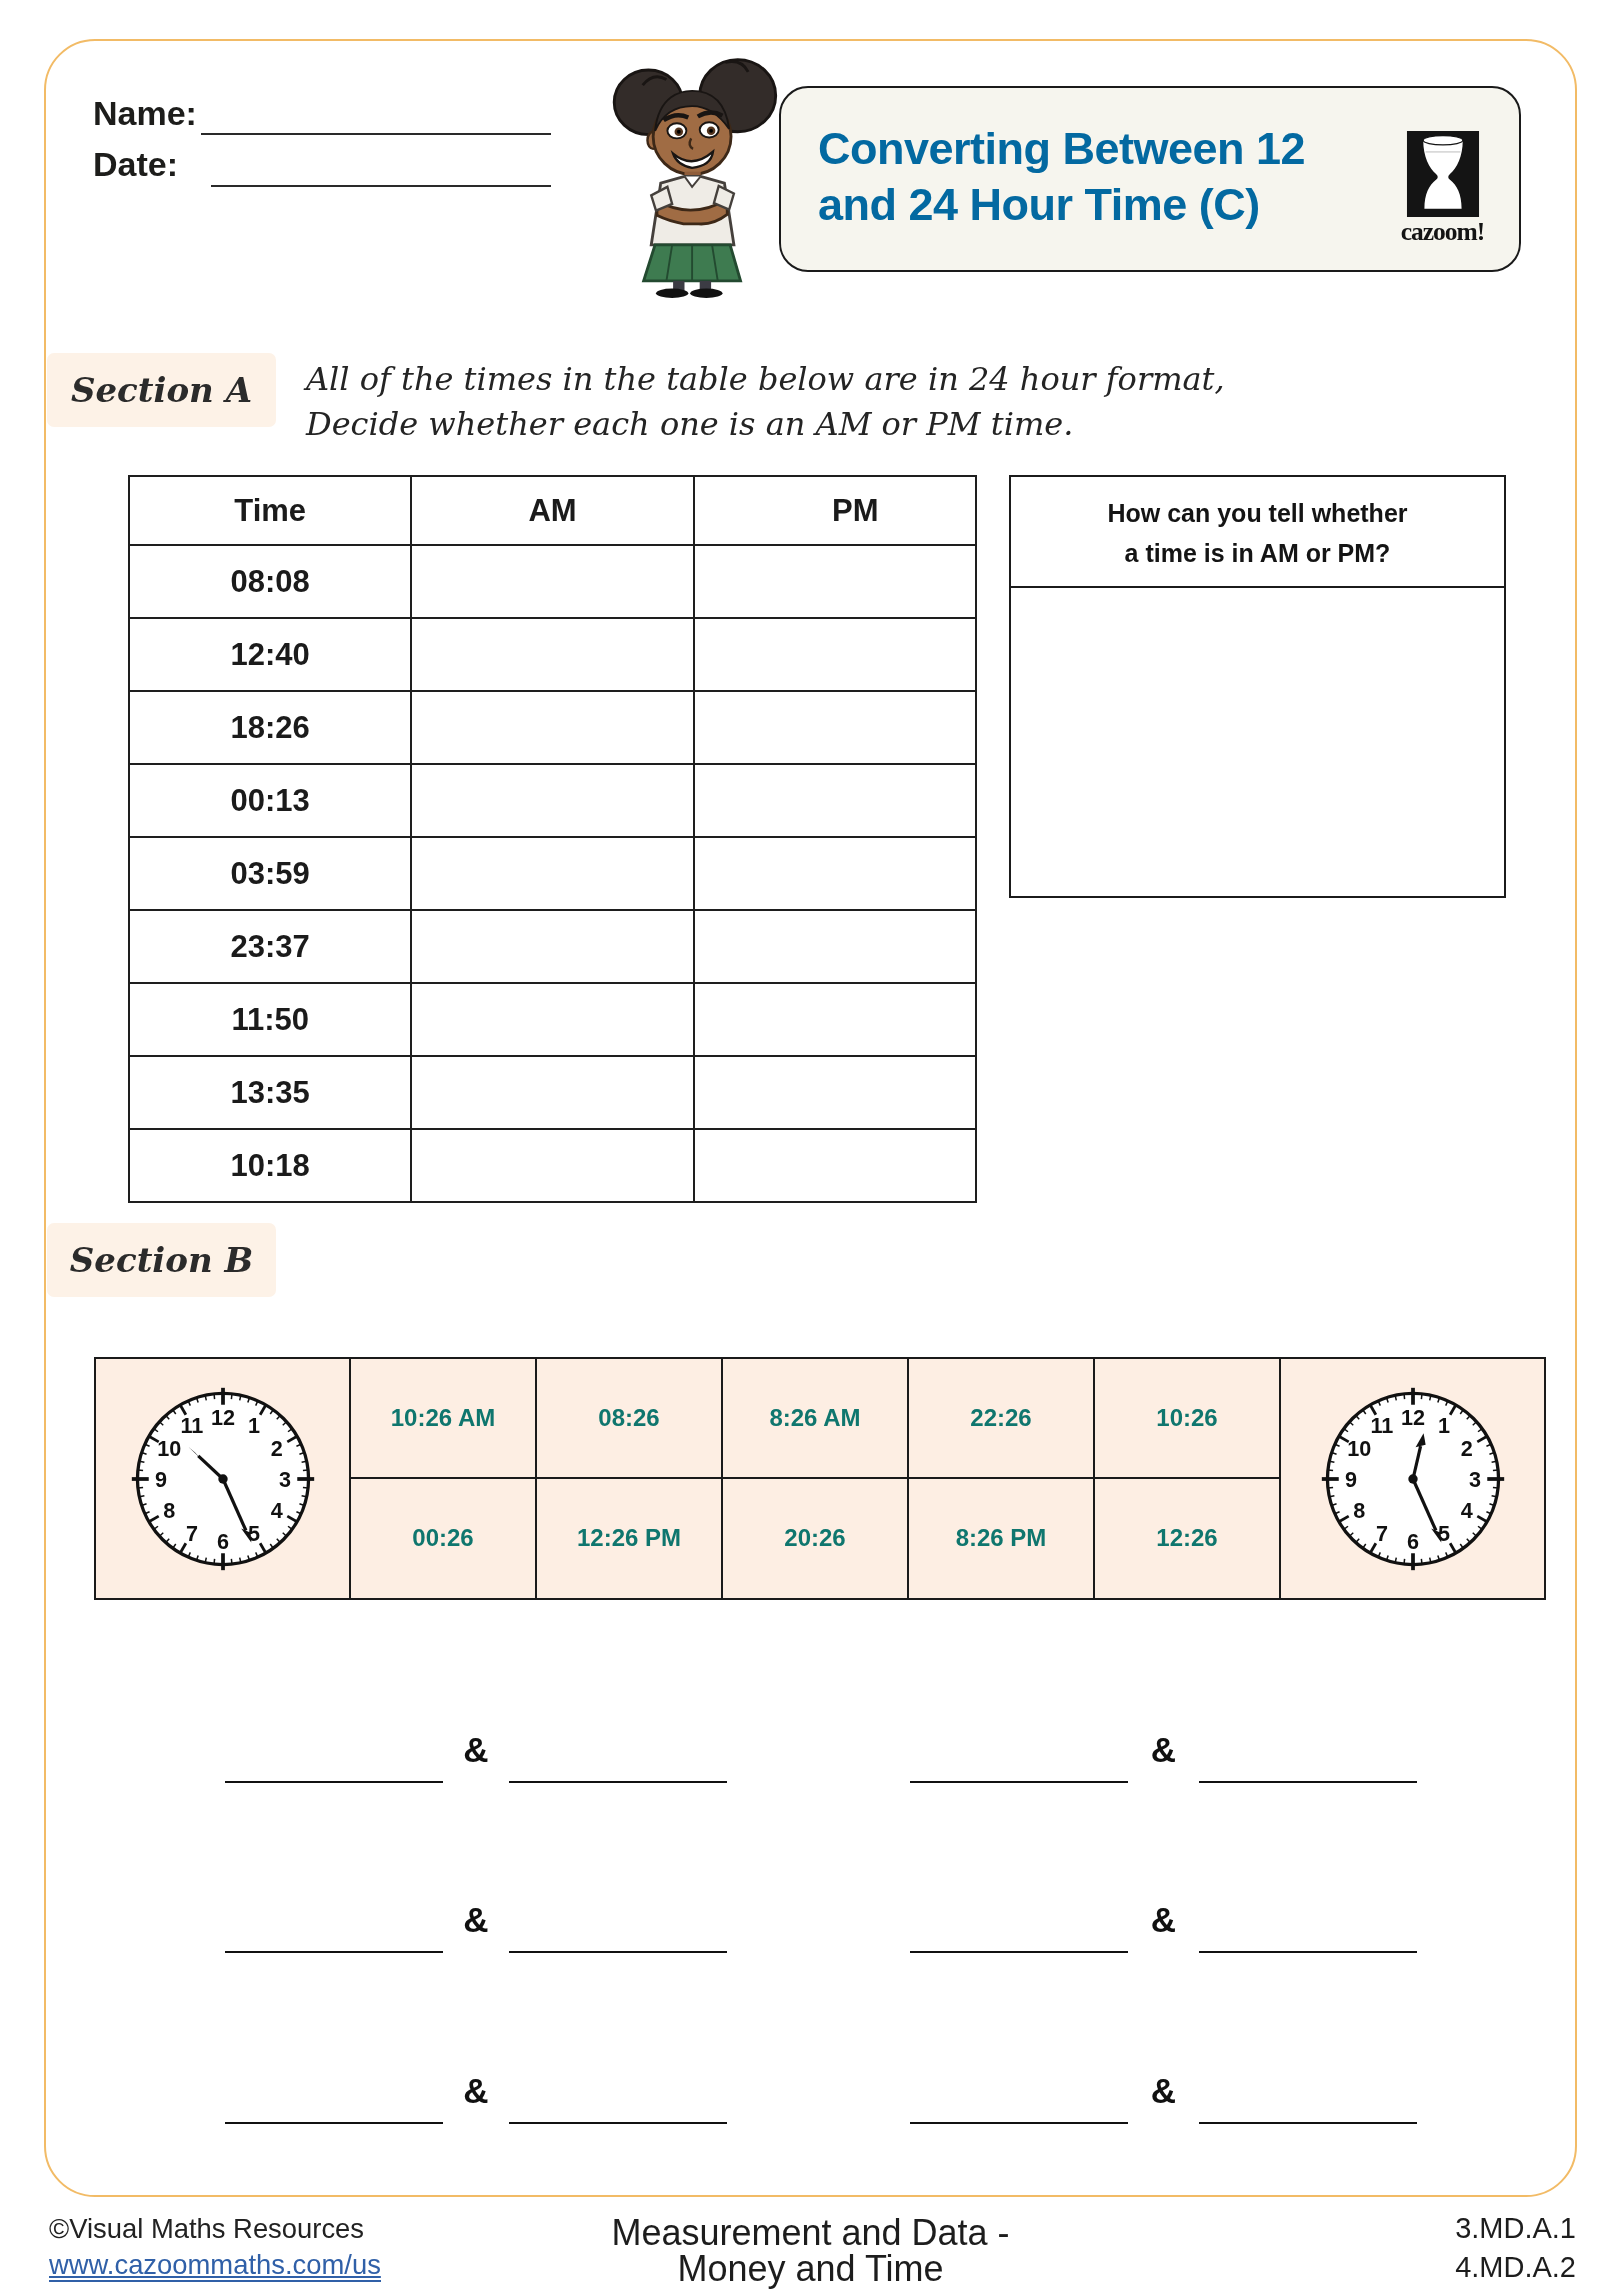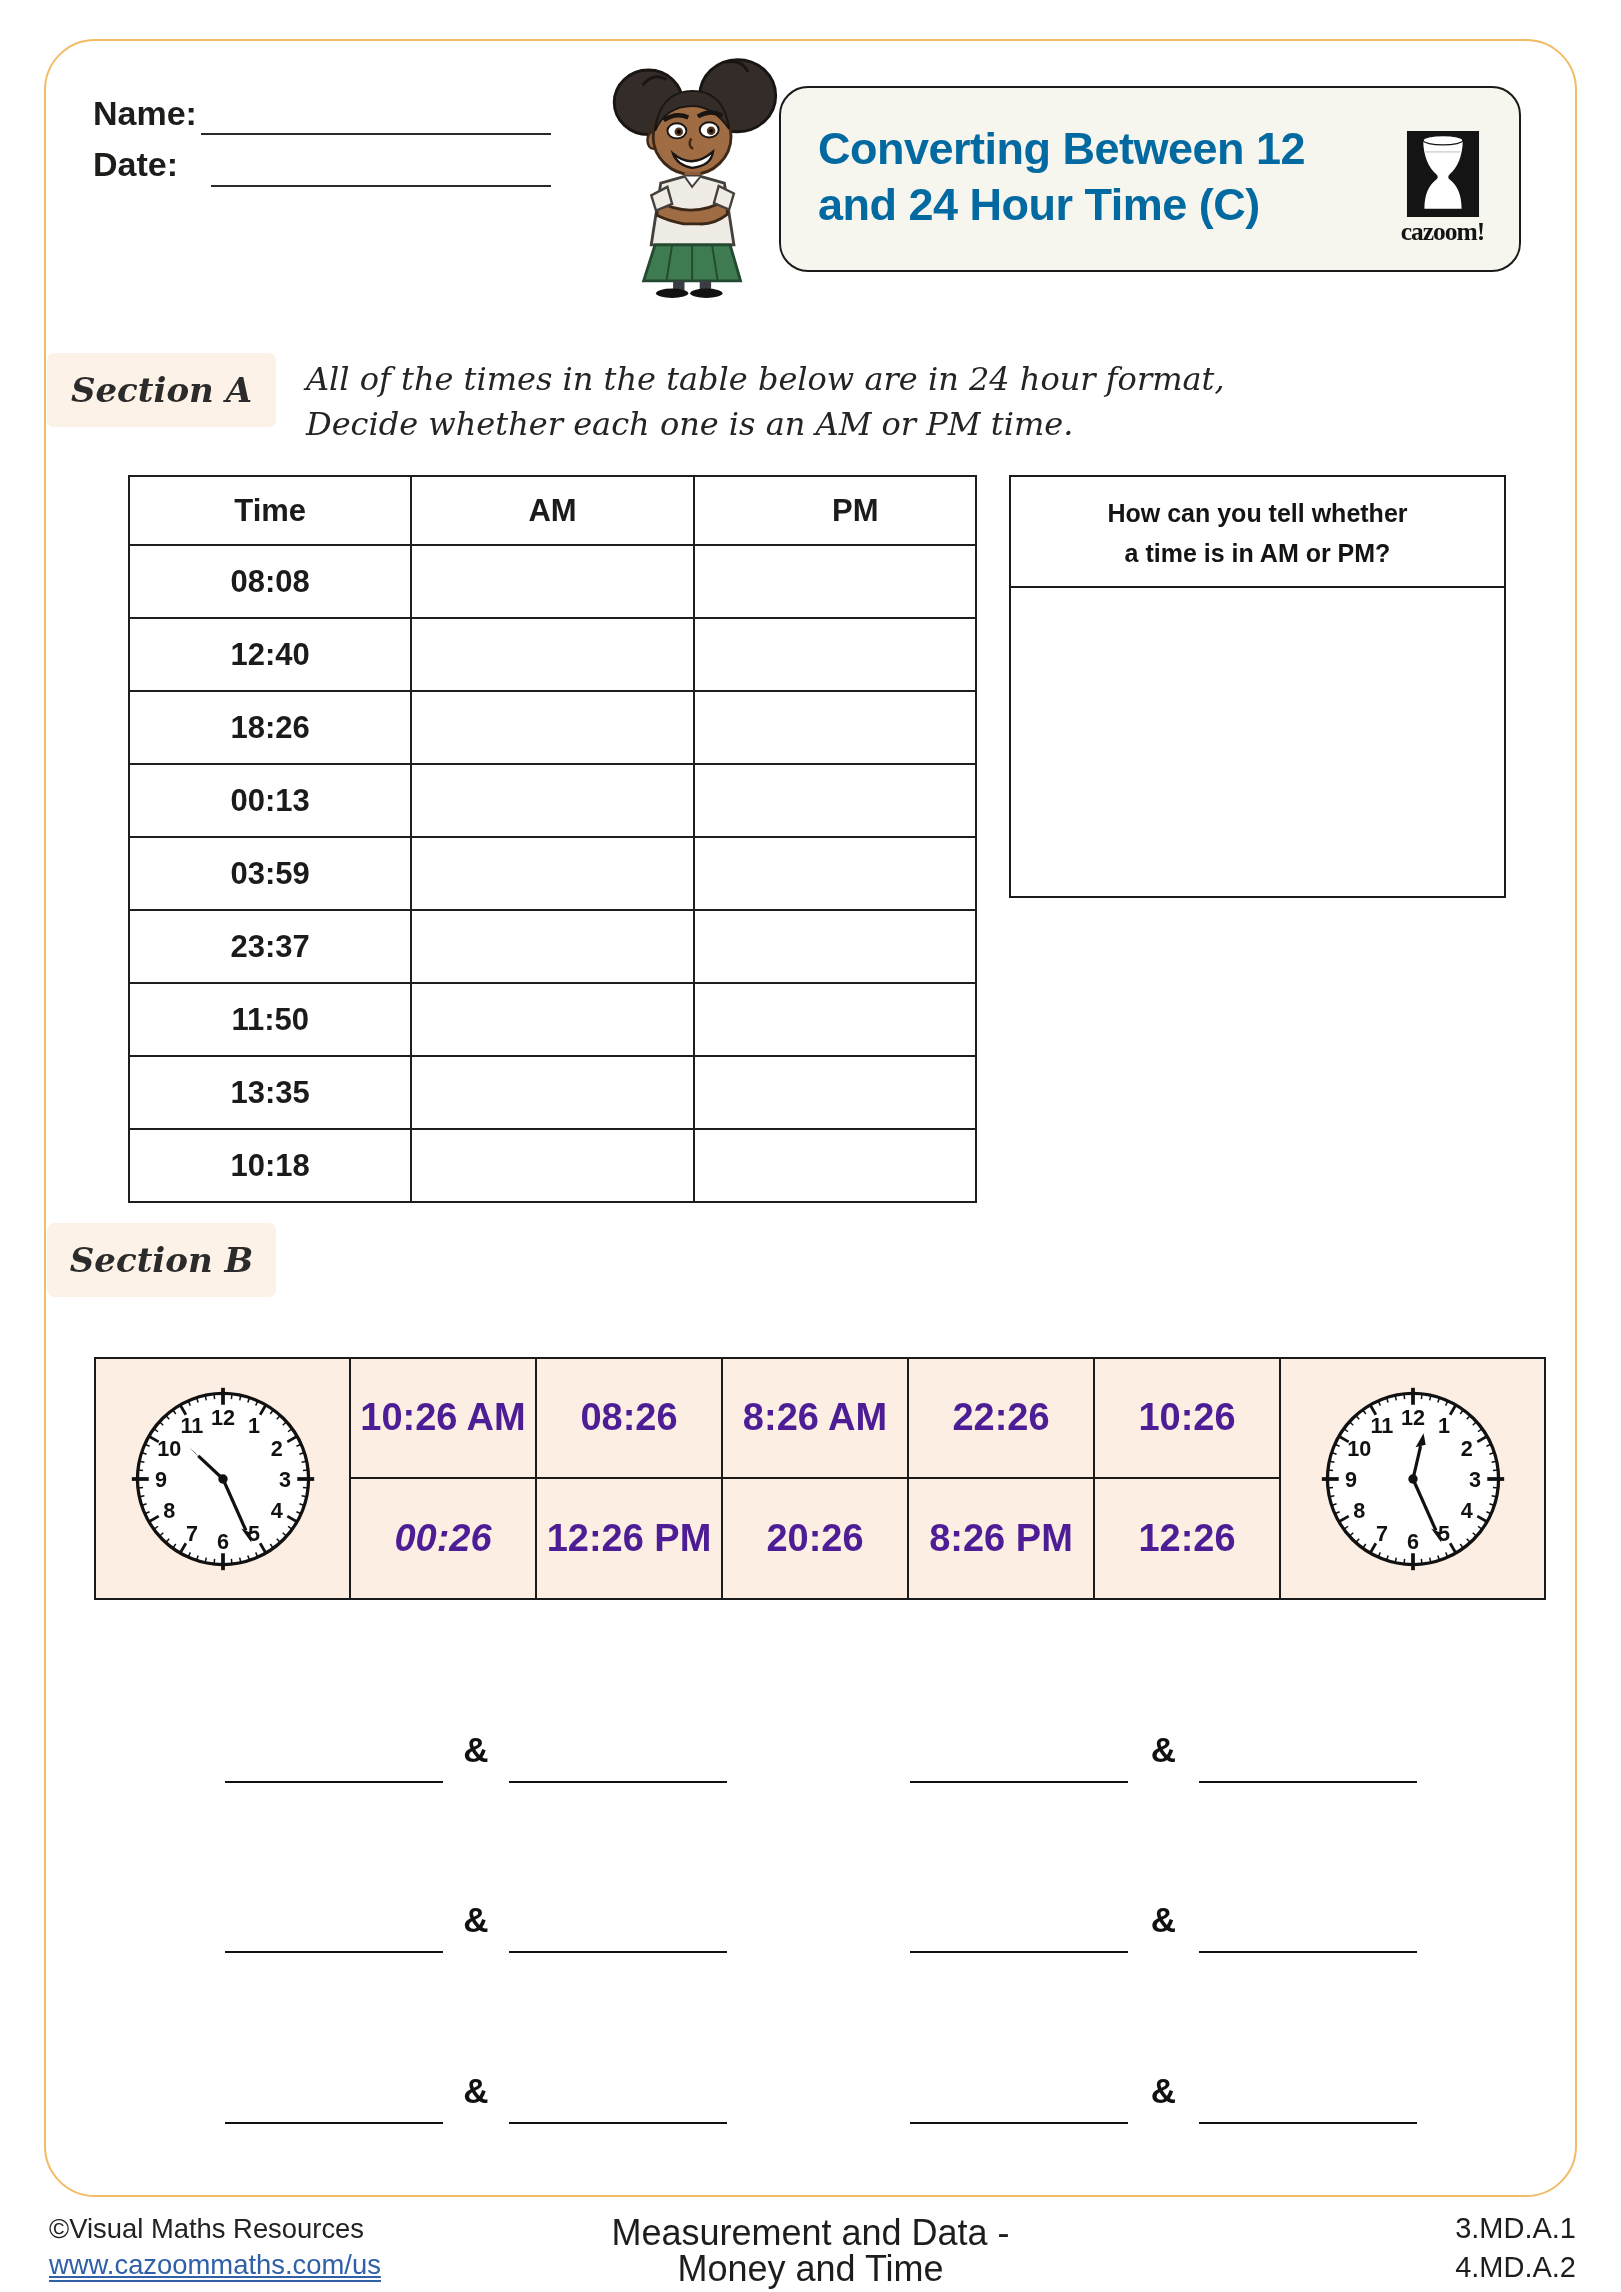--- a/index.html
+++ b/index.html
@@ -57,21 +57,21 @@
     padding:15.7px 7.8px 13.7px 7.8px;text-align:center;
     font-size:25px;font-weight:bold;line-height:40px;color:#141414;
   }
   
   .tableB{
     position:absolute;left:94px;top:1357px;width:1452px;height:243px;
     background:#fdeee3;border:2.9px solid #1a1a1a;box-sizing:border-box;
     display:grid;grid-template-columns:253px repeat(5,186px) 1fr;grid-template-rows:1fr 1fr;
   }
   .tbB-cell{display:flex;align-items:center;justify-content:center;box-sizing:border-box;}
-  .tbB-time{font-size:38px;font-weight:bold;color:#4c1d95;}
+  .tbB-time{font-size:24px;font-weight:bold;color:#0f766e;}
   .tbB-vline{border-left:2.5px solid #1a1a1a;}
   .tbB-hline{border-bottom:2.5px solid #1a1a1a;}
   .clock-cell{grid-row:1 / span 2;}
   
   .answer-pair{position:absolute;height:61px;display:flex;align-items:flex-end;}
   .ans-line{flex:0 0 218px;border-bottom:2.9px solid #111;height:0;}
   .amp{flex:1;text-align:center;font-size:35px;font-weight:bold;color:#111;padding-bottom:15.7px;line-height:1;}
   
   .footer-left{position:absolute;left:49px;top:2211px;font-size:27.4px;line-height:36px;color:#222;}
   .footer-link{color:#3060a8;text-decoration:underline;border-bottom:2px solid #3060a8;padding-bottom:0px;}
@@ -287,21 +287,21 @@
           <text x="66.99999999999997" y="51.34232335022707" text-anchor="middle" font-size="23" font-weight="bold" fill="#111" font-family="&quot;Liberation Sans&quot;, sans-serif">11</text>
           <text x="99.99999999999999" y="42.5" text-anchor="middle" font-size="23" font-weight="bold" fill="#111" font-family="&quot;Liberation Sans&quot;, sans-serif">12</text>
           <line x1="100" y1="100" x2="124.40419858454803" y2="154.81272745855605" stroke="#111" stroke-width="3.4"></line>
           <polygon points="130.09851158760924,167.60236386555246 129.42869860158234,157.04977899547296 119.37969856751373,152.57567592163915" fill="#111"></polygon>
           <line x1="100" y1="100" x2="73.67126674170984" y2="75.44805903775007" stroke="#111" stroke-width="3.4"></line>
           <polygon points="63.43231491904145,65.9000819968751 69.9202757613661,71.42561367884463 77.42225772205359,79.47050439665551" fill="#111"></polygon>
           <circle cx="100" cy="100" r="5" fill="#111"></circle>
         </svg>
       </div>
       <div class="tbB-cell tbB-time tbB-vline tbB-hline" style="grid-area: 1 / 2;">10:26 AM</div>
-      <div class="tbB-cell tbB-time tbB-vline" style="grid-area: 2 / 2; font-style: italic;">00:26</div>
+      <div class="tbB-cell tbB-time tbB-vline" style="grid-area: 2 / 2;">00:26</div>
       <div class="tbB-cell tbB-time tbB-vline tbB-hline" style="grid-area: 1 / 3;">08:26</div>
       <div class="tbB-cell tbB-time tbB-vline" style="grid-area: 2 / 3;">12:26 PM</div>
       <div class="tbB-cell tbB-time tbB-vline tbB-hline" style="grid-area: 1 / 4;">8:26 AM</div>
       <div class="tbB-cell tbB-time tbB-vline" style="grid-area: 2 / 4;">20:26</div>
       <div class="tbB-cell tbB-time tbB-vline tbB-hline" style="grid-area: 1 / 5;">22:26</div>
       <div class="tbB-cell tbB-time tbB-vline" style="grid-area: 2 / 5;">8:26 PM</div>
       <div class="tbB-cell tbB-time tbB-vline tbB-hline" style="grid-area: 1 / 6;">10:26</div>
       <div class="tbB-cell tbB-time tbB-vline" style="grid-area: 2 / 6;">12:26</div>
       <div class="tbB-cell clock-cell tbB-vline" style="grid-area: 1 / 7 / span 2;">
         <svg viewBox="0 0 200 200" width="188" height="200">

